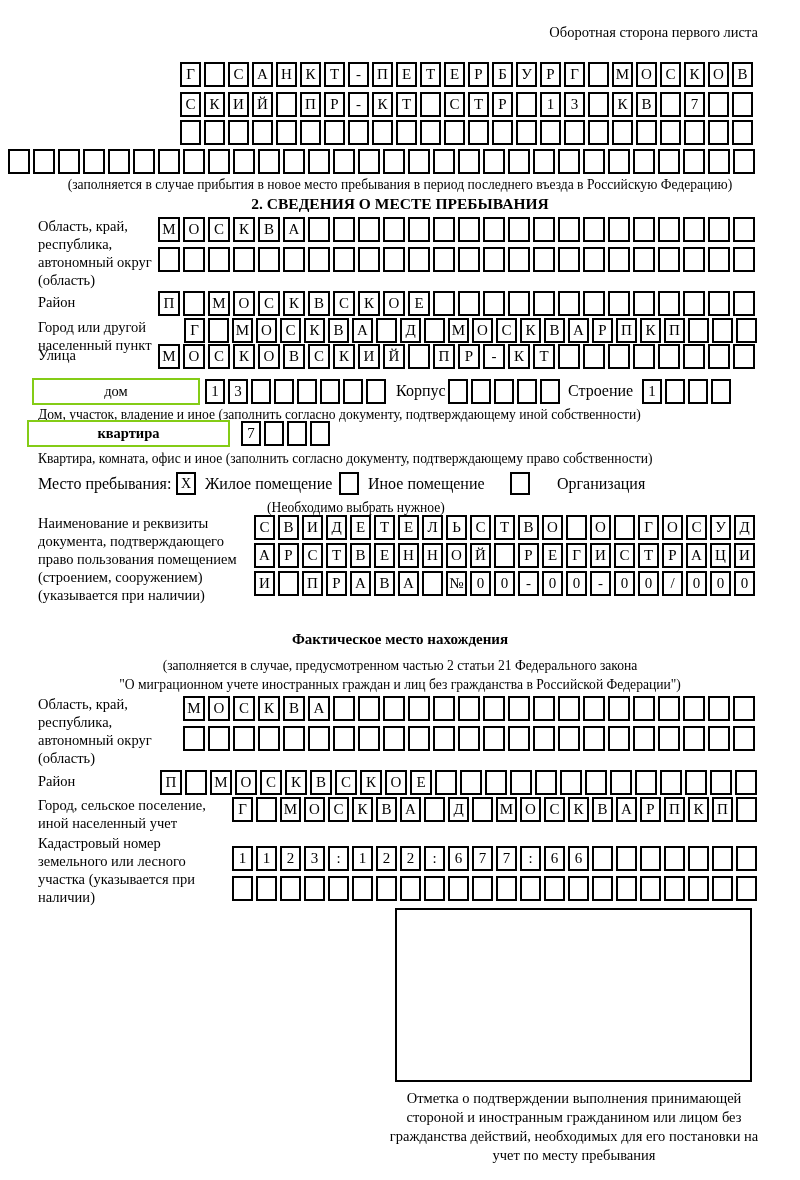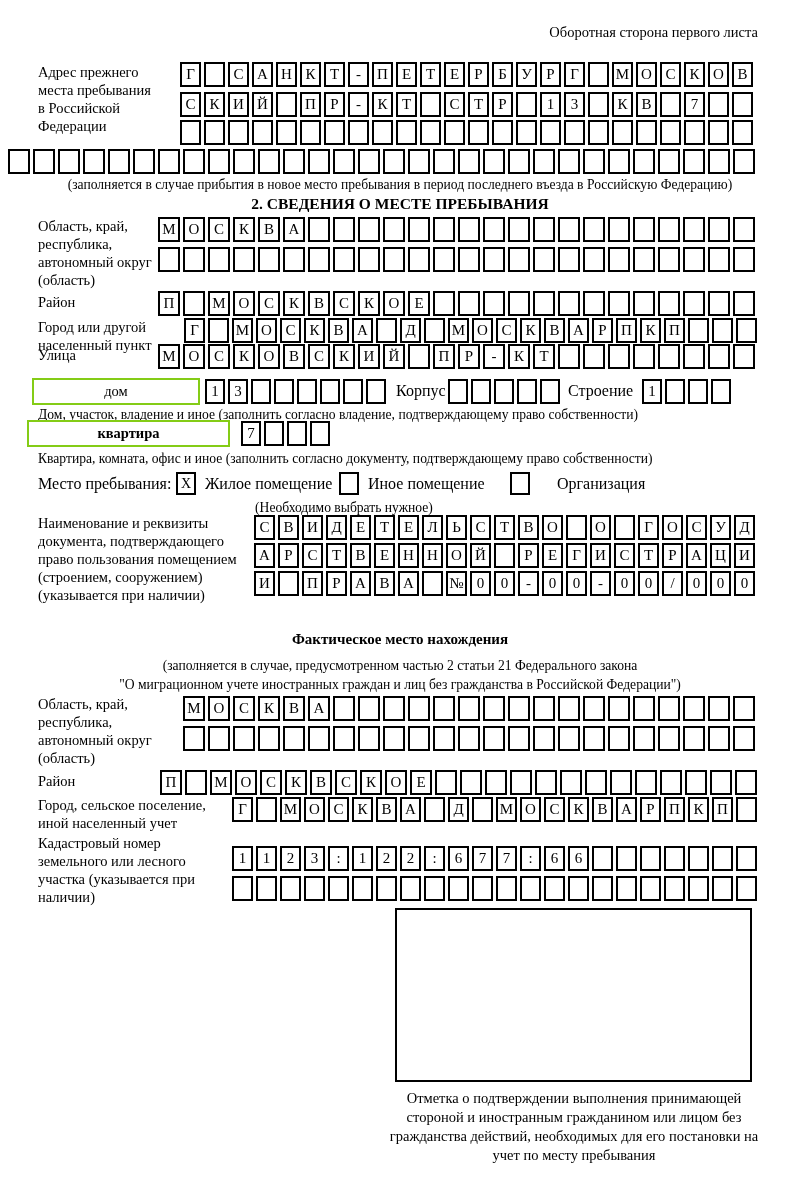--- a/index.html
+++ b/index.html
@@ -31,21 +31,20 @@
   .bigbox{position:absolute;box-sizing:border-box;border:2px solid #000;background:#fff;}
   .stampnote{position:absolute;font-size:14.5px;line-height:19px;text-align:center;}
 </style>
 </head>
 <body>
 
 <div id="form-page">
 
   <div class="caption" style="left:380px;top:24px;width:378px;text-align:right;font-size:14.5px;">Оборотная сторона первого листа</div>
 
-  <div class="lbl" style="left:38px;top:63px;width:120px;">Адрес прежнего места пребывания в Российской Федерации</div>
   <div class="cellrow" style="left:180px;top:62px;"><span class="cell">Г</span><span class="cell"></span><span class="cell">С</span><span class="cell">А</span><span class="cell">Н</span><span class="cell">К</span><span class="cell">Т</span><span class="cell">-</span><span class="cell">П</span><span class="cell">Е</span><span class="cell">Т</span><span class="cell">Е</span><span class="cell">Р</span><span class="cell">Б</span><span class="cell">У</span><span class="cell">Р</span><span class="cell">Г</span><span class="cell"></span><span class="cell">М</span><span class="cell">О</span><span class="cell">С</span><span class="cell">К</span><span class="cell">О</span><span class="cell">В</span></div>
   <div class="cellrow" style="left:180px;top:92px;"><span class="cell">С</span><span class="cell">К</span><span class="cell">И</span><span class="cell">Й</span><span class="cell"></span><span class="cell">П</span><span class="cell">Р</span><span class="cell">-</span><span class="cell">К</span><span class="cell">Т</span><span class="cell"></span><span class="cell">С</span><span class="cell">Т</span><span class="cell">Р</span><span class="cell"></span><span class="cell">1</span><span class="cell">3</span><span class="cell"></span><span class="cell">К</span><span class="cell">В</span><span class="cell"></span><span class="cell">7</span><span class="cell"></span><span class="cell"></span></div>
   <div class="cellrow" style="left:180px;top:120px;"><span class="cell"></span><span class="cell"></span><span class="cell"></span><span class="cell"></span><span class="cell"></span><span class="cell"></span><span class="cell"></span><span class="cell"></span><span class="cell"></span><span class="cell"></span><span class="cell"></span><span class="cell"></span><span class="cell"></span><span class="cell"></span><span class="cell"></span><span class="cell"></span><span class="cell"></span><span class="cell"></span><span class="cell"></span><span class="cell"></span><span class="cell"></span><span class="cell"></span><span class="cell"></span><span class="cell"></span></div>
   <div class="cellrow wide" style="left:8px;top:149px;"><span class="cell"></span><span class="cell"></span><span class="cell"></span><span class="cell"></span><span class="cell"></span><span class="cell"></span><span class="cell"></span><span class="cell"></span><span class="cell"></span><span class="cell"></span><span class="cell"></span><span class="cell"></span><span class="cell"></span><span class="cell"></span><span class="cell"></span><span class="cell"></span><span class="cell"></span><span class="cell"></span><span class="cell"></span><span class="cell"></span><span class="cell"></span><span class="cell"></span><span class="cell"></span><span class="cell"></span><span class="cell"></span><span class="cell"></span><span class="cell"></span><span class="cell"></span><span class="cell"></span><span class="cell"></span></div>
   <div class="caption center" style="top:177px;">(заполняется в случае прибытия в новое место пребывания в период последнего въезда в Российскую Федерацию)</div>
 
   <div class="title center" style="top:195px;">2. СВЕДЕНИЯ О МЕСТЕ ПРЕБЫВАНИЯ</div>
 
   <div class="lbl" style="left:38px;top:217px;width:122px;">Область, край, республика, автономный округ (область)</div>
   <div class="cellrow wide" style="left:158px;top:217px;"><span class="cell">М</span><span class="cell">О</span><span class="cell">С</span><span class="cell">К</span><span class="cell">В</span><span class="cell">А</span><span class="cell"></span><span class="cell"></span><span class="cell"></span><span class="cell"></span><span class="cell"></span><span class="cell"></span><span class="cell"></span><span class="cell"></span><span class="cell"></span><span class="cell"></span><span class="cell"></span><span class="cell"></span><span class="cell"></span><span class="cell"></span><span class="cell"></span><span class="cell"></span><span class="cell"></span><span class="cell"></span></div>
@@ -59,34 +58,34 @@
 
   <div class="lbl" style="left:38px;top:346px;width:120px;">Улица</div>
   <div class="cellrow wide" style="left:158px;top:344px;"><span class="cell">М</span><span class="cell">О</span><span class="cell">С</span><span class="cell">К</span><span class="cell">О</span><span class="cell">В</span><span class="cell">С</span><span class="cell">К</span><span class="cell">И</span><span class="cell">Й</span><span class="cell"></span><span class="cell">П</span><span class="cell">Р</span><span class="cell">-</span><span class="cell">К</span><span class="cell">Т</span><span class="cell"></span><span class="cell"></span><span class="cell"></span><span class="cell"></span><span class="cell"></span><span class="cell"></span><span class="cell"></span><span class="cell"></span></div>
 
   <div class="boxfield" style="left:32px;top:378px;width:168px;height:27px;">дом</div>
   <div class="cellrow tight" style="left:205px;top:379px;"><span class="cell">1</span><span class="cell">3</span><span class="cell"></span><span class="cell"></span><span class="cell"></span><span class="cell"></span><span class="cell"></span><span class="cell"></span></div>
   <div class="inlinetext" style="left:396px;top:382px;">Корпус</div>
   <div class="cellrow tight" style="left:448px;top:379px;"><span class="cell"></span><span class="cell"></span><span class="cell"></span><span class="cell"></span><span class="cell"></span></div>
   <div class="inlinetext" style="left:568px;top:382px;">Строение</div>
   <div class="cellrow tight" style="left:642px;top:379px;"><span class="cell">1</span><span class="cell"></span><span class="cell"></span><span class="cell"></span></div>
-  <div class="caption" style="left:38px;top:407px;">Дом, участок, владение и иное (заполнить согласно владение, подтверждающему право собственности)</div>
+  <div class="caption" style="left:38px;top:407px;">Дом, участок, владение и иное (заполнить согласно документу, подтверждающему иной собственности)</div>
 
   <div class="boxfield" style="left:27px;top:420px;width:203px;height:27px;font-weight:bold;">квартира</div>
   <div class="cellrow tight" style="left:241px;top:421px;"><span class="cell">7</span><span class="cell"></span><span class="cell"></span><span class="cell"></span></div>
   <div class="caption" style="left:38px;top:451px;">Квартира, комната, офис и иное (заполнить согласно документу, подтверждающему право собственности)</div>
 
   <div class="inlinetext" style="left:38px;top:475px;">Место пребывания:</div>
   <div class="chk" style="left:176px;top:472px;">Х</div>
   <div class="inlinetext" style="left:205px;top:475px;">Жилое помещение</div>
   <div class="chk" style="left:339px;top:472px;"></div>
   <div class="inlinetext" style="left:368px;top:475px;">Иное помещение</div>
   <div class="chk" style="left:510px;top:472px;"></div>
   <div class="inlinetext" style="left:557px;top:475px;">Организация</div>
-  <div class="caption" style="left:184px;top:500px;width:320px;text-align:center;">(Необходимо выбрать нужное)</div>
+  <div class="caption" style="left:196px;top:500px;width:320px;text-align:center;">(Необходимо выбрать нужное)</div>
 
   <div class="lbl" style="left:38px;top:514px;width:212px;">Наименование и реквизиты документа, подтверждающего право пользования помещением (строением, сооружением) (указывается при наличии)</div>
   <div class="cellrow" style="left:254px;top:515px;"><span class="cell">С</span><span class="cell">В</span><span class="cell">И</span><span class="cell">Д</span><span class="cell">Е</span><span class="cell">Т</span><span class="cell">Е</span><span class="cell">Л</span><span class="cell">Ь</span><span class="cell">С</span><span class="cell">Т</span><span class="cell">В</span><span class="cell">О</span><span class="cell"></span><span class="cell">О</span><span class="cell"></span><span class="cell">Г</span><span class="cell">О</span><span class="cell">С</span><span class="cell">У</span><span class="cell">Д</span></div>
   <div class="cellrow" style="left:254px;top:543px;"><span class="cell">А</span><span class="cell">Р</span><span class="cell">С</span><span class="cell">Т</span><span class="cell">В</span><span class="cell">Е</span><span class="cell">Н</span><span class="cell">Н</span><span class="cell">О</span><span class="cell">Й</span><span class="cell"></span><span class="cell">Р</span><span class="cell">Е</span><span class="cell">Г</span><span class="cell">И</span><span class="cell">С</span><span class="cell">Т</span><span class="cell">Р</span><span class="cell">А</span><span class="cell">Ц</span><span class="cell">И</span></div>
   <div class="cellrow" style="left:254px;top:571px;"><span class="cell">И</span><span class="cell"></span><span class="cell">П</span><span class="cell">Р</span><span class="cell">А</span><span class="cell">В</span><span class="cell">А</span><span class="cell"></span><span class="cell">№</span><span class="cell">0</span><span class="cell">0</span><span class="cell">-</span><span class="cell">0</span><span class="cell">0</span><span class="cell">-</span><span class="cell">0</span><span class="cell">0</span><span class="cell">/</span><span class="cell">0</span><span class="cell">0</span><span class="cell">0</span></div>
 
   <div class="title center" style="top:631px;font-size:15px;">Фактическое место нахождения</div>
   <div class="caption center" style="top:658px;">(заполняется в случае, предусмотренном частью 2 статьи 21 Федерального закона</div>
   <div class="caption center" style="top:677px;">"О миграционном учете иностранных граждан и лиц без гражданства в Российской Федерации")</div>
 

